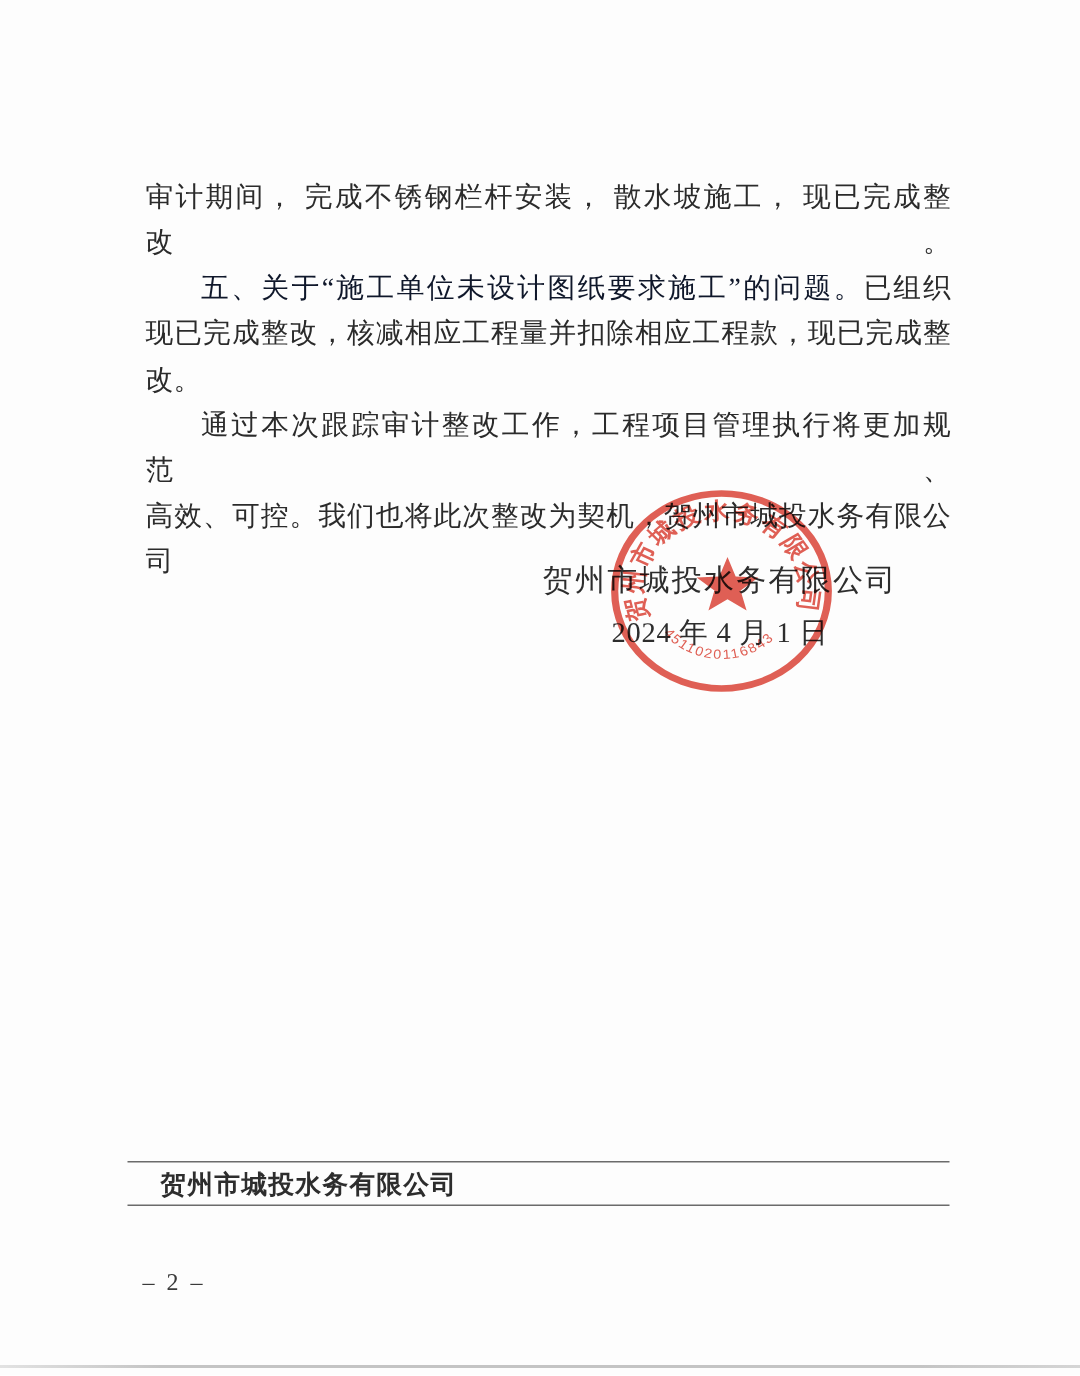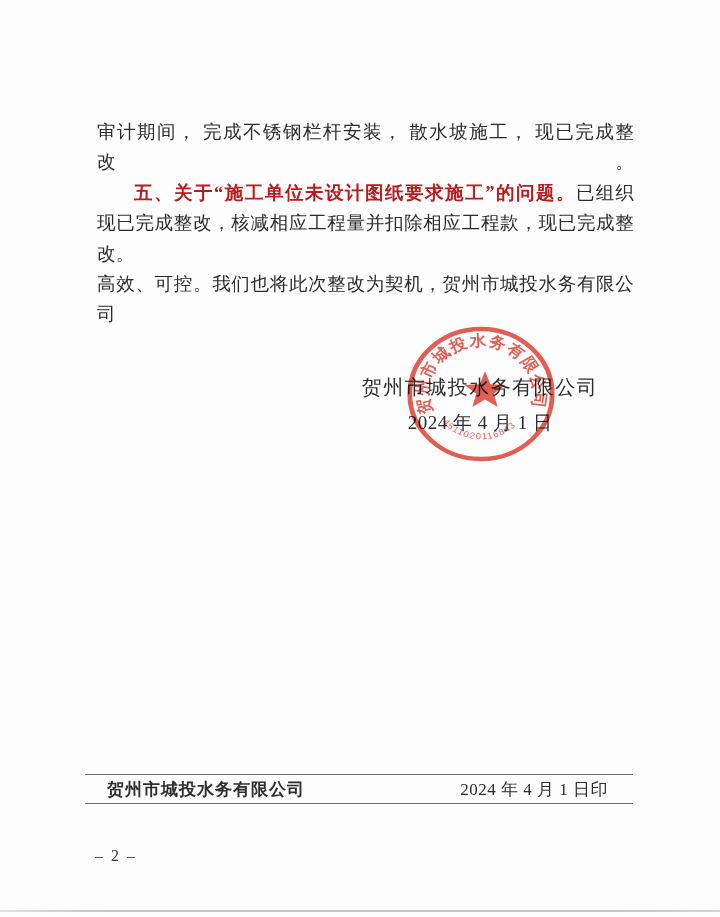--- a/index.html
+++ b/index.html
@@ -17,21 +17,21 @@
     position: absolute;
     left: 97px; top: 117px; width: 537px;
     font-size: 18.5px;
     line-height: 30.4px;
     color: #2b2b2b;
     letter-spacing: 0.2px;
   }
   .line { text-align: justify; white-space: nowrap; }
   .jfull { text-align-last: justify; white-space: normal; }
   .indent { text-indent: 2em; }
-  .hei { font-weight: 700; color: #b91c1c; letter-spacing: 0.6px; }
+  .hei { font-weight: 400; color: #0f172a; letter-spacing: 0.6px; }
   
   #signature {
     position: absolute;
     left: 330px; top: 376px; width: 300px;
     text-align: center;
     color: #2d2d2d;
   }
   #signature .company { font-size: 20px; letter-spacing: 1.5px; line-height: 22px; }
   #signature .date { font-size: 19px; letter-spacing: 0.5px; line-height: 22px; margin-top: 14px; }
   
@@ -76,20 +76,21 @@
 </head>
 <body>
 
 <div id="page">
 
   <div id="body-text">
     <div class="line jfull">审计期间， 完成不锈钢栏杆安装， 散水坡施工， 现已完成整改。</div>
     <div class="line jfull indent"><span class="hei">五、关于“施工单位未设计图纸要求施工”的问题。</span><span>已组织</span></div>
     <div class="line jfull">现已完成整改，核减相应工程量并扣除相应工程款，现已完成整</div>
     <div class="line">改。</div>
+    <div class="line jfull indent">通过本次跟踪审计整改工作，工程项目管理执行将更加规范、</div>
     <div class="line jfull">高效、可控。我们也将此次整改为契机，贺州市城投水务有限公司</div>
   </div>
 
   <div id="signature">
     <div class="company">贺州市城投水务有限公司</div>
     <div class="date">2024 年 4 月 1 日</div>
   </div>
 
   <svg id="seal" viewBox="0 0 200 200" preserveAspectRatio="none">
     <defs>
@@ -101,20 +102,19 @@
     <text font-size="21" font-weight="600" letter-spacing="1" font-family="'Liberation Serif', serif" fill="#dd4a3d">
       <textPath href="#arcTop" startOffset="3" textLength="252" lengthAdjust="spacing">贺州市城投水务有限公司</textPath>
     </text>
     <text font-size="12" letter-spacing="0.5" font-family="'Liberation Sans', sans-serif" fill="#dd4a3d">
       <textPath href="#arcBottom" startOffset="4" textLength="104" lengthAdjust="spacing">4511020116843</textPath>
     </text>
   </svg>
 
   <div id="footer">
     <span class="f-company">贺州市城投水务有限公司</span>
-    <span class="f-date">2024 年 4 月 1 日印</span>
   </div>
 
   <div id="page-number">– 2 –</div>
 
   <div id="scan-edge"></div>
 
 </div>
 
 </body></html>

